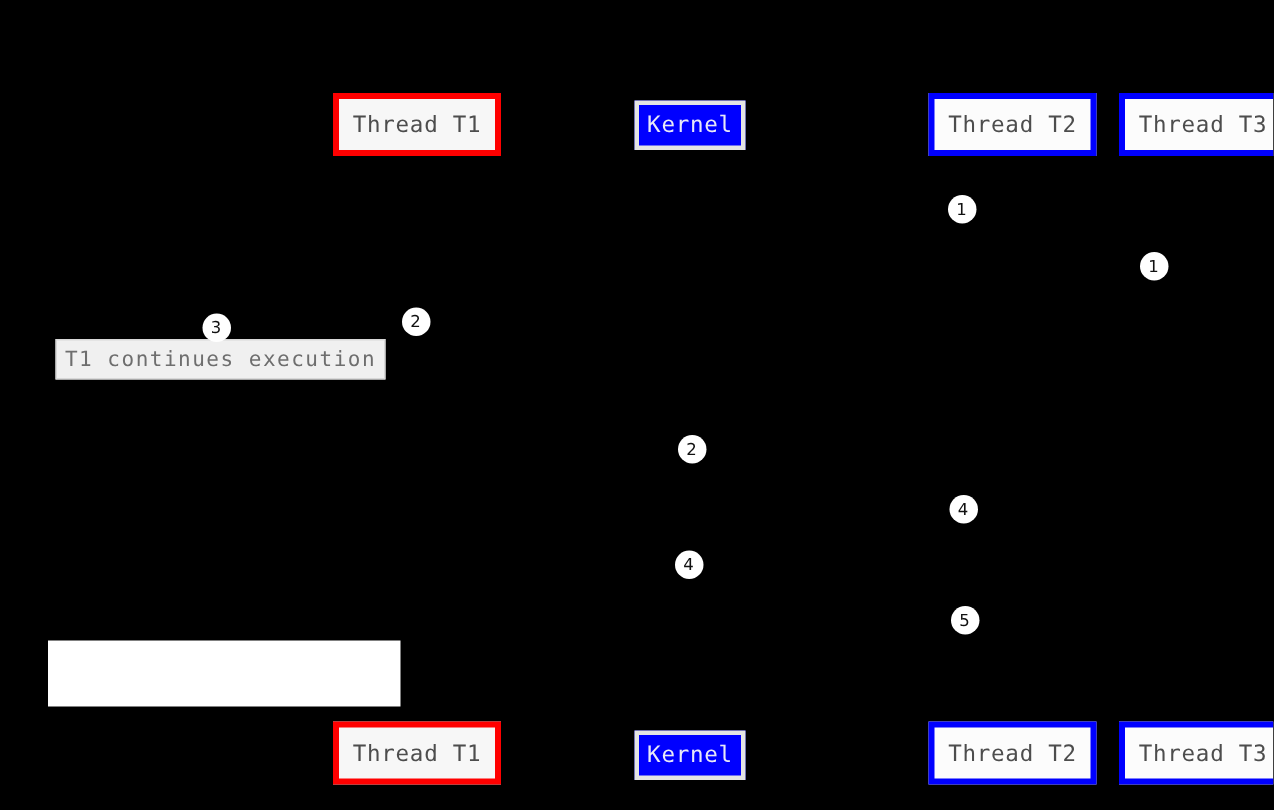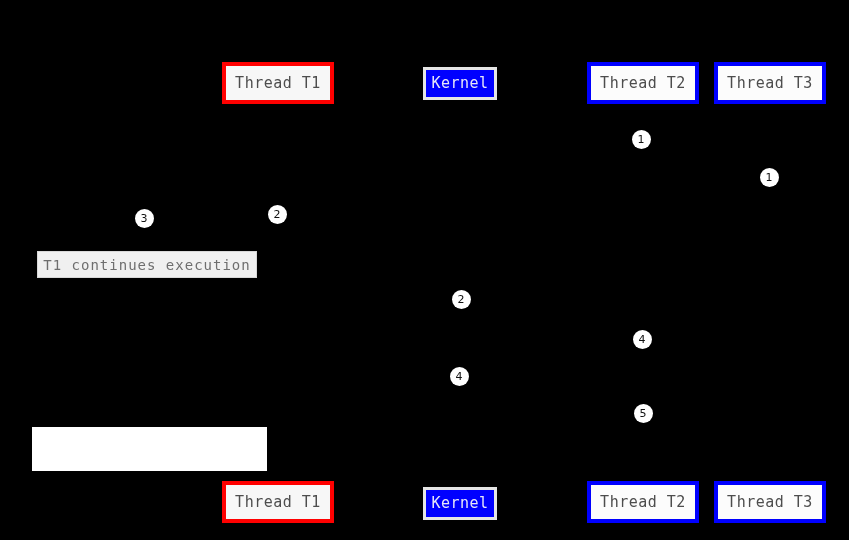--- a/index.html
+++ b/index.html
@@ -37,20 +37,21 @@
   }
   .node.kernel {
     border: 3px solid #e5e5e5;
     background: #0000ff;
     color: #e8e8f8;
   }
   .node.t2, .node.t3 {
     border: 4px solid #0000ff;
     background: #fcfcfc;
     color: #4d4d4d;
+    margin-left: 32px;
   }
   .lifeline {
     position: absolute;
     width: 1px;
     background: #000000;
   }
   .note {
     position: absolute;
     box-sizing: border-box;
     display: flex;
@@ -108,21 +109,21 @@
     </div>
 
   <div id="bottom-nodes">
       <div class="node t1" style="left: 222px; top: 481px; width: 112px; height: 42px;">Thread T1</div>
       <div class="node kernel" style="left: 423px; top: 487px; width: 74px; height: 33px;">Kernel</div>
       <div class="node t2" style="left: 587px; top: 481px; width: 112px; height: 42px;">Thread T2</div>
       <div class="node t3" style="left: 714px; top: 481px; width: 112px; height: 42px;">Thread T3</div>
     </div>
 
   <div id="notes">
-      <div class="note" style="left: 37px; top: 251px; width: 220px; height: 27px;">T1 continues execution</div>
+      <div class="note" style="left: 37px; top: 226px; width: 220px; height: 27px;">T1 continues execution</div>
     </div>
 
   <div id="blank-boxes">
       <div class="blankbox" style="left: 32px; top: 427px; width: 235px; height: 44px;"></div>
     </div>
 
   <div id="markers">
       <div class="marker" style="left: 631.5px; top: 129.5px;">1</div>
       <div class="marker" style="left: 759.5px; top: 167.5px;">1</div>
       <div class="marker" style="left: 134.5px; top: 208.5px;">3</div>

